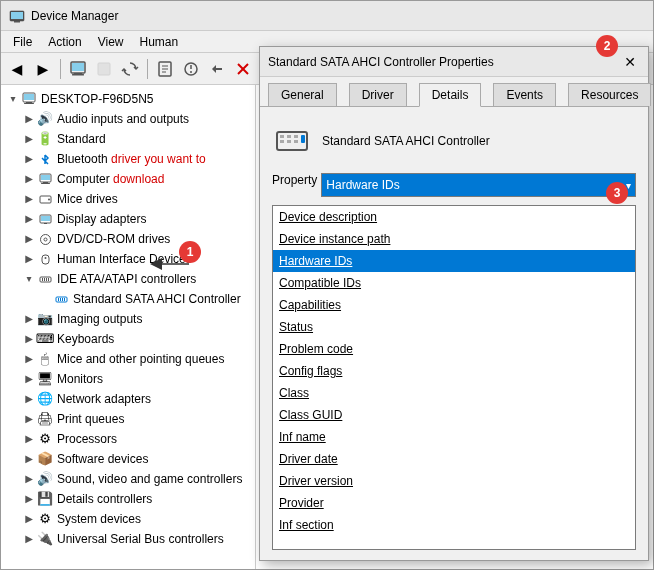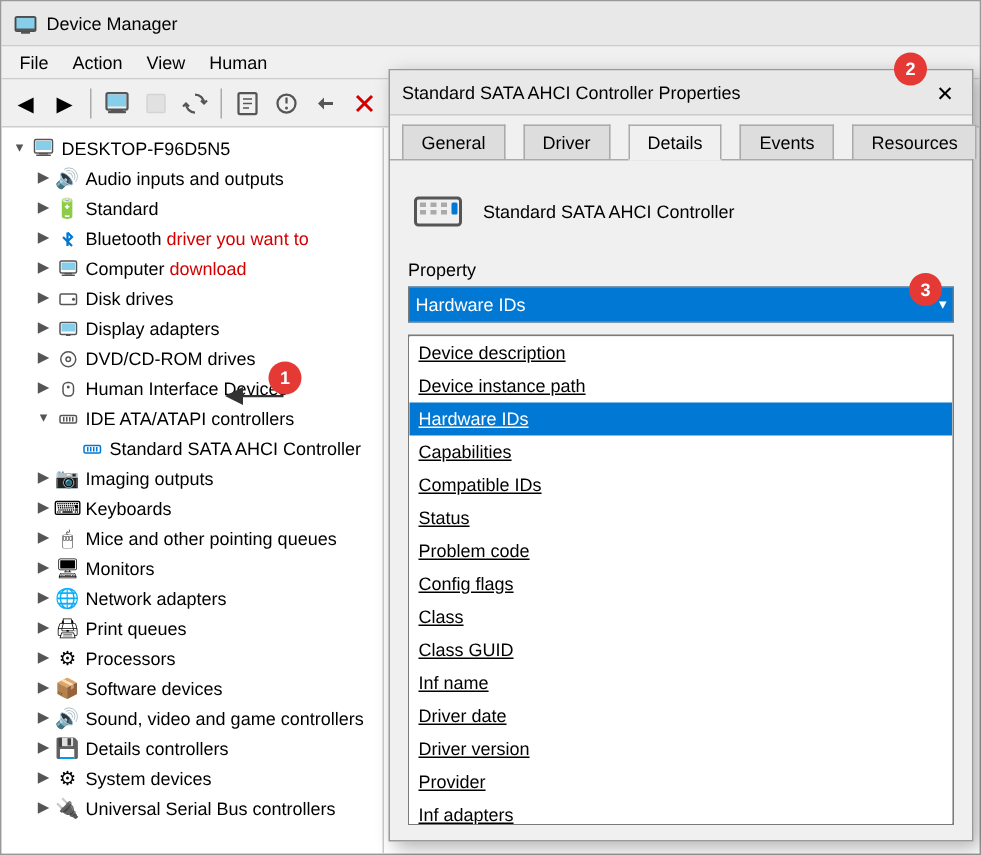--- a/index.html
+++ b/index.html
@@ -233,21 +233,21 @@
       height: 40px;
       display: flex;
       align-items: center;
       justify-content: center;
     }
     .device-title { font-size: 12px; font-weight: normal; }
 
     
     .property-row {
       display: flex;
-      flex-direction: column;
+      flex-direction: row;
       gap: 4px;
     }
     .property-label { font-size: 12px; }
     .property-select {
       width: 100%;
       height: 24px;
       border: 1px solid #7a7a7a;
       background: white;
       font-size: 12px;
       padding: 0 4px;
@@ -449,21 +449,21 @@
       </div>
 
       <div class="tree-item" style="padding-left:20px">
         <div class="tree-expand">▶</div>
         <div class="tree-icon">
           <svg width="13" height="13" viewBox="0 0 13 13">
               <rect x="1" y="3" width="11" height="7" rx="1" fill="none" stroke="#555" stroke-width="1"></rect>
               <circle cx="10" cy="6.5" r="1" fill="#555"></circle>
             </svg>
         </div>
-        <span class="tree-label">Disk drives</span>
+        <span class="tree-label">Mice drives</span>
       </div>
 
       <div class="tree-item" style="padding-left:20px">
         <div class="tree-expand">▶</div>
         <div class="tree-icon">
           <svg width="13" height="13" viewBox="0 0 13 13">
               <rect x="1" y="2" width="11" height="8" rx="1" fill="none" stroke="#555" stroke-width="1"></rect>
               <rect x="2" y="3" width="9" height="5" fill="#87ceeb"></rect>
               <rect x="5" y="10" width="3" height="1" fill="#555"></rect>
             </svg>
@@ -655,30 +655,30 @@
         <div class="property-select">
           <span>Hardware IDs</span>
           <span class="select-arrow">▾</span>
         </div>
       </div>
 
       <div class="property-list">
         <div class="prop-item">Device description</div>
         <div class="prop-item">Device instance path</div>
         <div class="prop-item selected">Hardware IDs</div>
+        <div class="prop-item">Compatible IDs</div>
         <div class="prop-item">Capabilities</div>
-        <div class="prop-item">Compatible IDs</div>
         <div class="prop-item">Status</div>
         <div class="prop-item">Problem code</div>
         <div class="prop-item">Config flags</div>
         <div class="prop-item">Class</div>
         <div class="prop-item">Class GUID</div>
         <div class="prop-item">Inf name</div>
         <div class="prop-item">Driver date</div>
         <div class="prop-item">Driver version</div>
         <div class="prop-item">Provider</div>
-        <div class="prop-item">Inf adapters</div>
+        <div class="prop-item">Inf section</div>
 
       </div>
     </div>
   </div>
 
 </div>
 
 </body></html>

